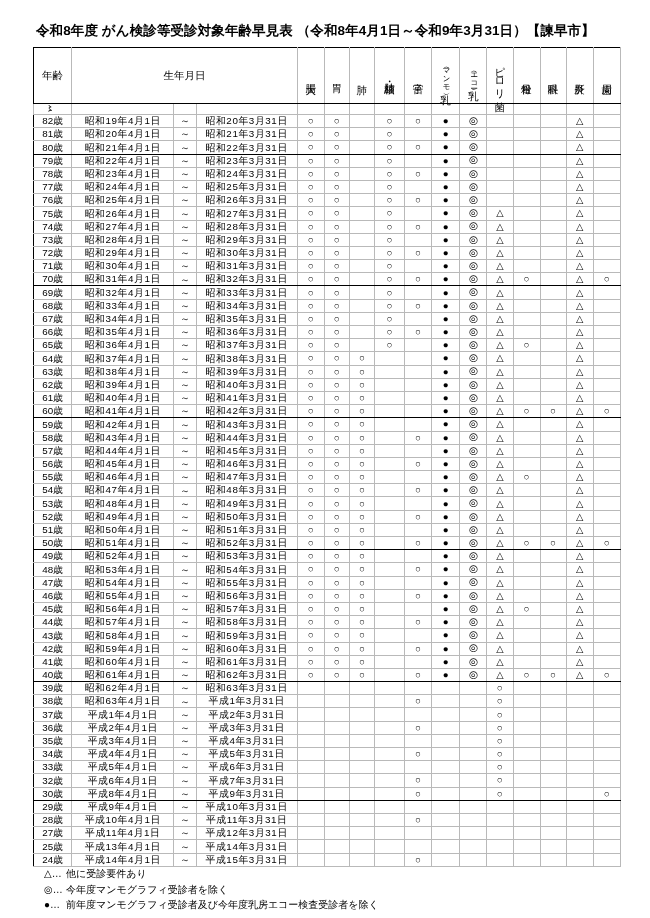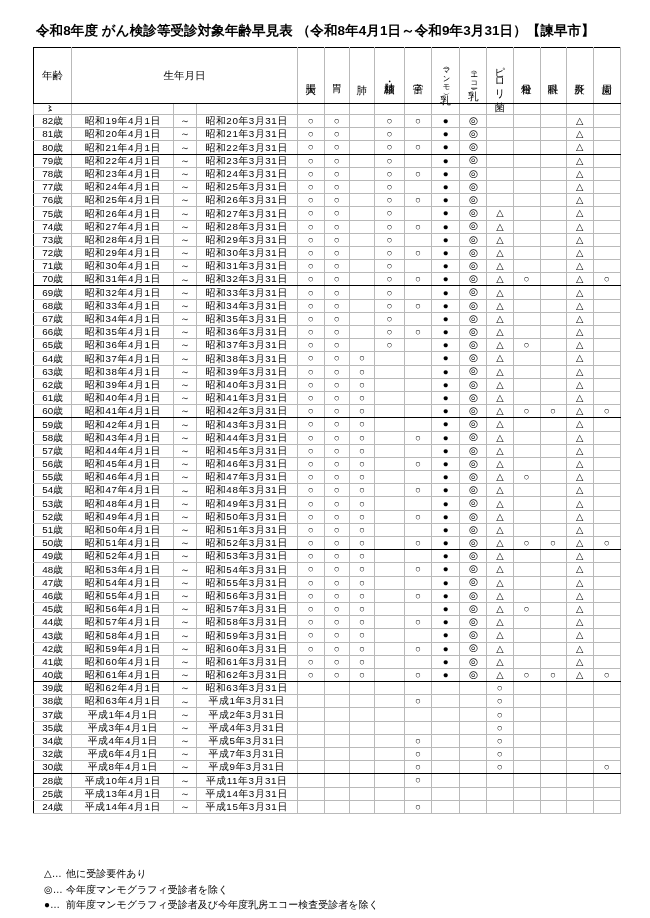--- a/index.html
+++ b/index.html
@@ -1004,20 +1004,38 @@
           <td class="mark"></td>
           <td class="mark"></td>
           <td class="mark"></td>
           <td class="mark"><span class="m-circle">○</span></td>
           <td class="mark"></td>
           <td class="mark"></td>
           <td class="mark"></td>
           <td class="mark"></td>
         </tr>
         <tr>
+          <td class="age">36歳</td>
+          <td class="d1">平成2年4月1日</td>
+          <td class="tilde">～</td>
+          <td class="d2">平成3年3月31日</td>
+          <td class="mark"></td>
+          <td class="mark"></td>
+          <td class="mark"></td>
+          <td class="mark"></td>
+          <td class="mark"><span class="m-circle">○</span></td>
+          <td class="mark"></td>
+          <td class="mark"></td>
+          <td class="mark"><span class="m-circle">○</span></td>
+          <td class="mark"></td>
+          <td class="mark"></td>
+          <td class="mark"></td>
+          <td class="mark"></td>
+        </tr>
+        <tr>
           <td class="age">35歳</td>
           <td class="d1">平成3年4月1日</td>
           <td class="tilde">～</td>
           <td class="d2">平成4年3月31日</td>
           <td class="mark"></td>
           <td class="mark"></td>
           <td class="mark"></td>
           <td class="mark"></td>
           <td class="mark"></td>
           <td class="mark"></td>
@@ -1031,20 +1049,38 @@
         <tr>
           <td class="age">34歳</td>
           <td class="d1">平成4年4月1日</td>
           <td class="tilde">～</td>
           <td class="d2">平成5年3月31日</td>
           <td class="mark"></td>
           <td class="mark"></td>
           <td class="mark"></td>
           <td class="mark"></td>
           <td class="mark"><span class="m-circle">○</span></td>
+          <td class="mark"></td>
+          <td class="mark"></td>
+          <td class="mark"><span class="m-circle">○</span></td>
+          <td class="mark"></td>
+          <td class="mark"></td>
+          <td class="mark"></td>
+          <td class="mark"></td>
+        </tr>
+        <tr>
+          <td class="age">33歳</td>
+          <td class="d1">平成5年4月1日</td>
+          <td class="tilde">～</td>
+          <td class="d2">平成6年3月31日</td>
+          <td class="mark"></td>
+          <td class="mark"></td>
+          <td class="mark"></td>
+          <td class="mark"></td>
+          <td class="mark"></td>
           <td class="mark"></td>
           <td class="mark"></td>
           <td class="mark"><span class="m-circle">○</span></td>
           <td class="mark"></td>
           <td class="mark"></td>
           <td class="mark"></td>
           <td class="mark"></td>
         </tr>
         <tr>
           <td class="age">32歳</td>
@@ -1076,29 +1112,65 @@
           <td class="mark"><span class="m-circle">○</span></td>
           <td class="mark"></td>
           <td class="mark"></td>
           <td class="mark"><span class="m-circle">○</span></td>
           <td class="mark"></td>
           <td class="mark"></td>
           <td class="mark"></td>
           <td class="mark"><span class="m-circle">○</span></td>
         </tr>
         <tr>
+          <td class="age">29歳</td>
+          <td class="d1">平成9年4月1日</td>
+          <td class="tilde">～</td>
+          <td class="d2">平成10年3月31日</td>
+          <td class="mark"></td>
+          <td class="mark"></td>
+          <td class="mark"></td>
+          <td class="mark"></td>
+          <td class="mark"></td>
+          <td class="mark"></td>
+          <td class="mark"></td>
+          <td class="mark"></td>
+          <td class="mark"></td>
+          <td class="mark"></td>
+          <td class="mark"></td>
+          <td class="mark"></td>
+        </tr>
+        <tr>
           <td class="age">28歳</td>
           <td class="d1">平成10年4月1日</td>
           <td class="tilde">～</td>
           <td class="d2">平成11年3月31日</td>
           <td class="mark"></td>
           <td class="mark"></td>
           <td class="mark"></td>
           <td class="mark"></td>
           <td class="mark"><span class="m-circle">○</span></td>
+          <td class="mark"></td>
+          <td class="mark"></td>
+          <td class="mark"></td>
+          <td class="mark"></td>
+          <td class="mark"></td>
+          <td class="mark"></td>
+          <td class="mark"></td>
+        </tr>
+        <tr>
+          <td class="age">27歳</td>
+          <td class="d1">平成11年4月1日</td>
+          <td class="tilde">～</td>
+          <td class="d2">平成12年3月31日</td>
+          <td class="mark"></td>
+          <td class="mark"></td>
+          <td class="mark"></td>
+          <td class="mark"></td>
+          <td class="mark"></td>
           <td class="mark"></td>
           <td class="mark"></td>
           <td class="mark"></td>
           <td class="mark"></td>
           <td class="mark"></td>
           <td class="mark"></td>
           <td class="mark"></td>
         </tr>
         <tr>
           <td class="age">25歳</td>

